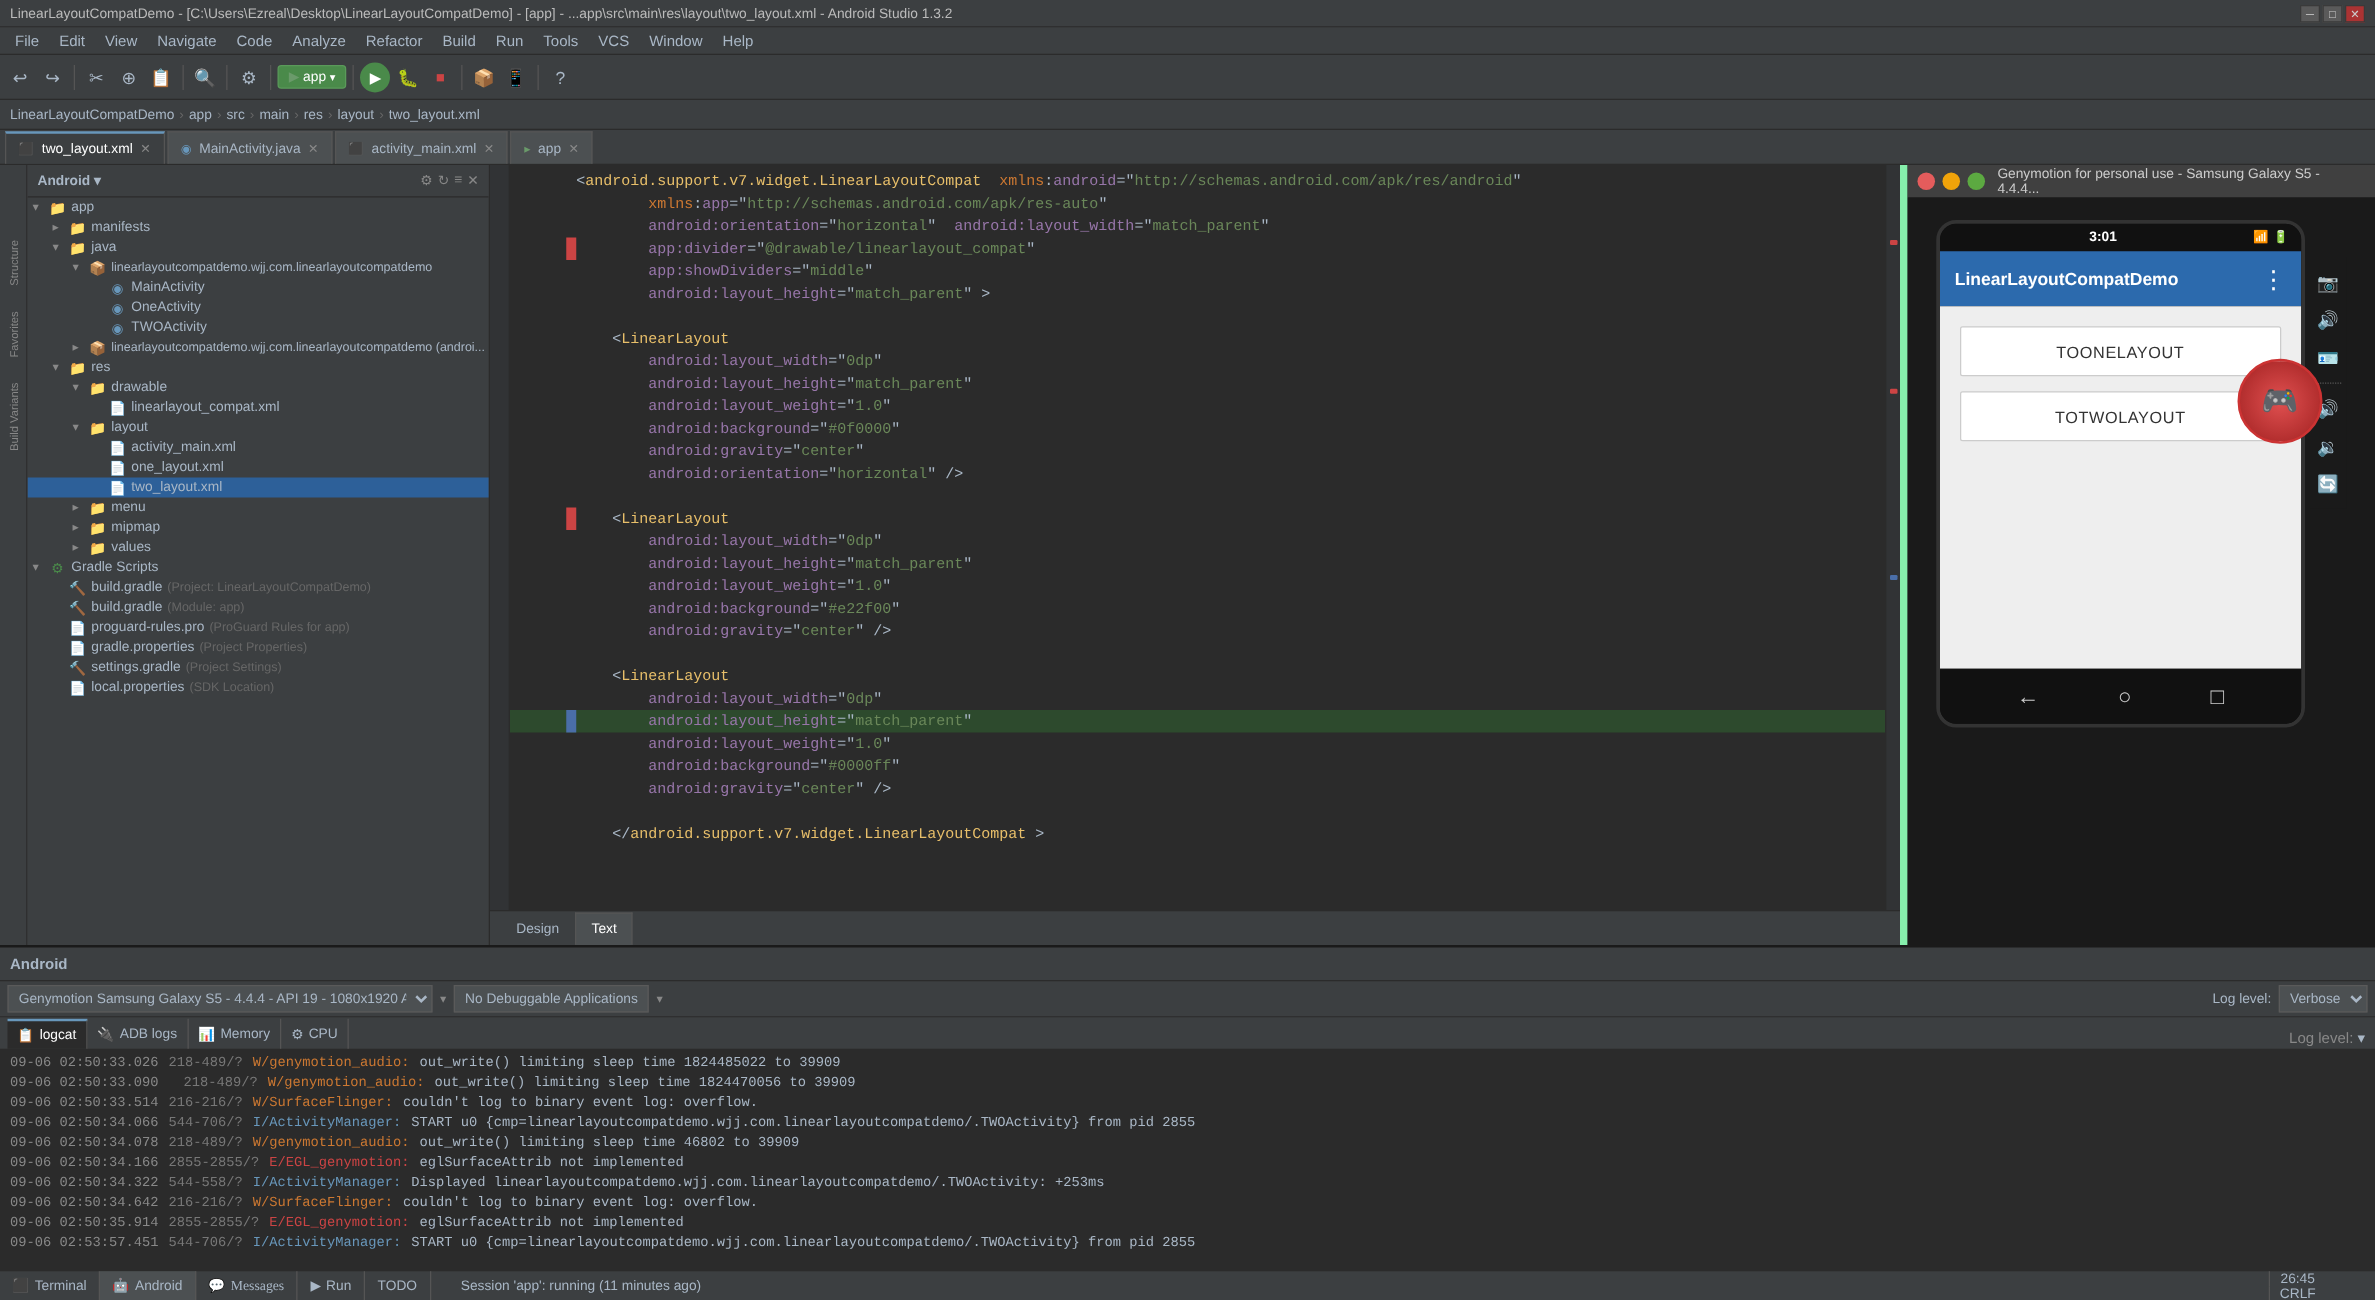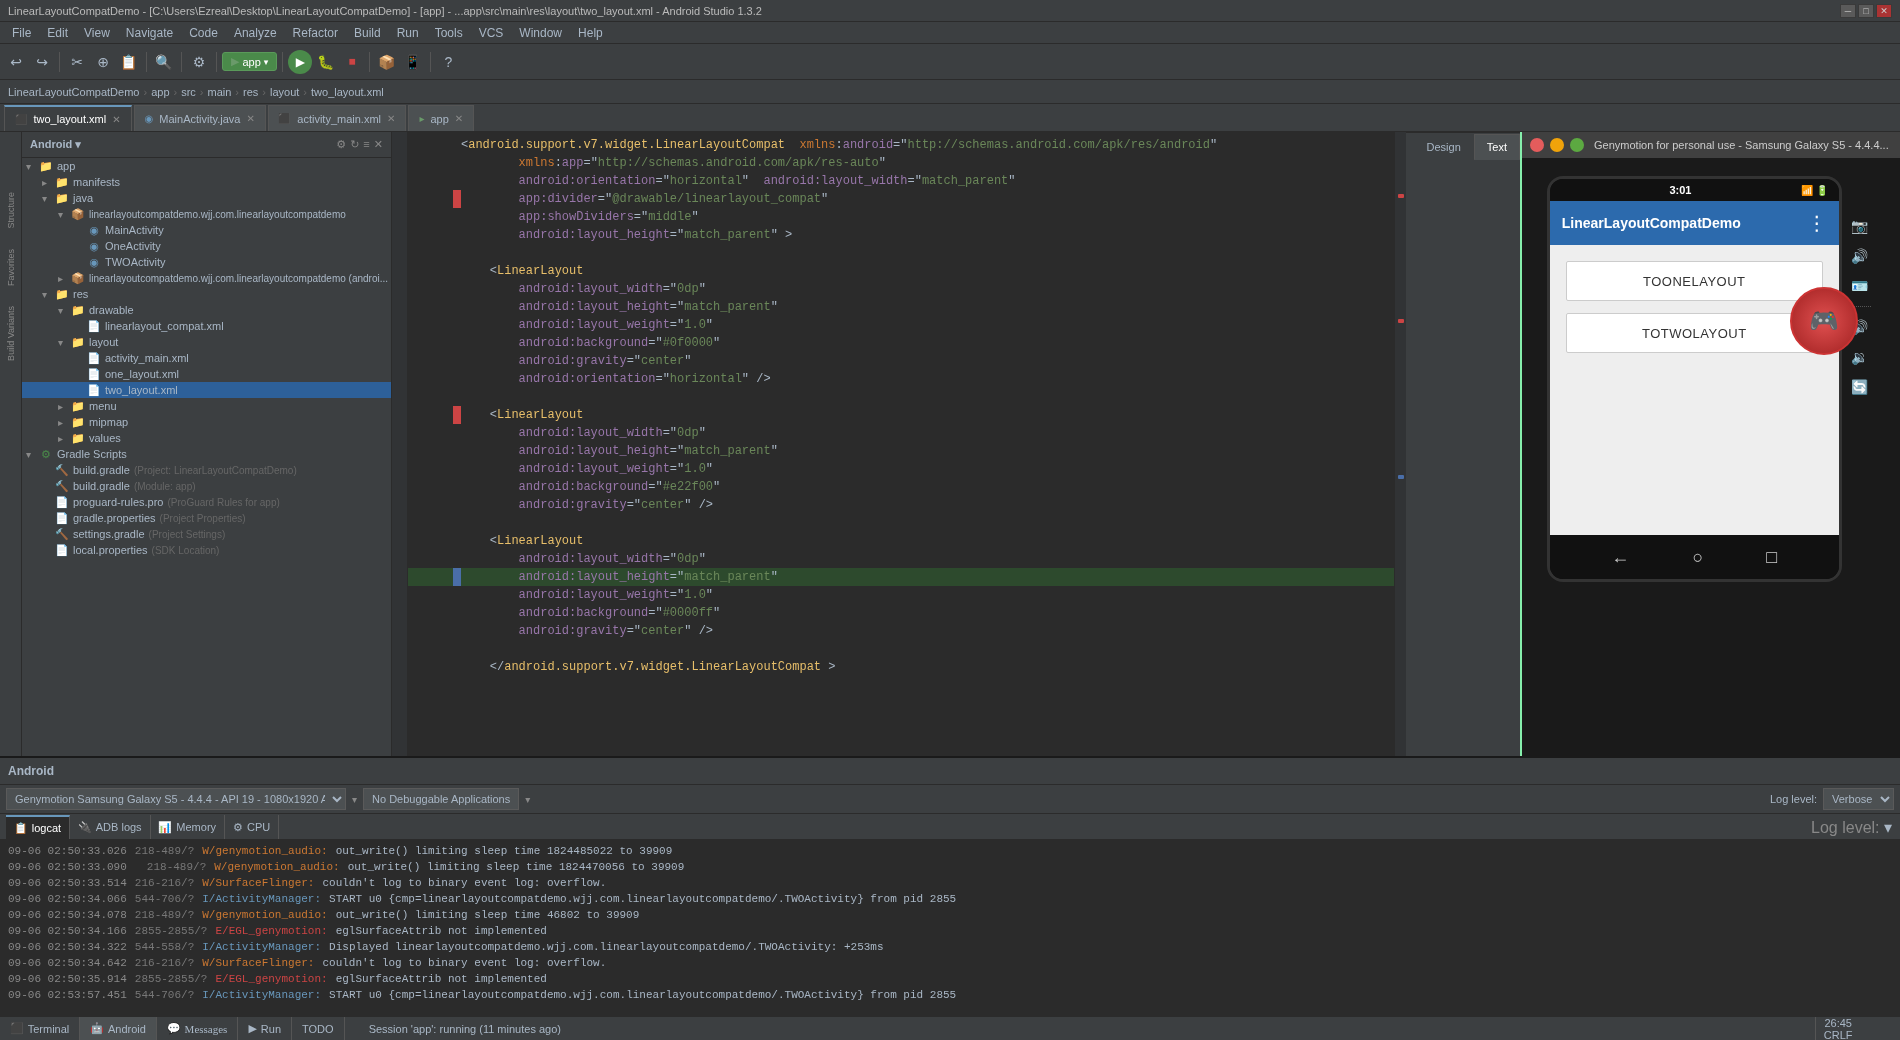--- a/index.html
+++ b/index.html
@@ -68,21 +68,21 @@
     #status-left { display: flex; align-items: center; gap: 12px; color: #a9b7c6; }
     #status-right { display: flex; align-items: center; gap: 12px; color: #a9b7c6; }
 
     
     #device-bar { height: 30px; background: #3c3f41; display: flex; align-items: center; padding: 0 4px; gap: 6px; border-top: 1px solid #2b2b2b; border-bottom: 1px solid #2b2b2b; }
     .device-select { background: #4c5052; border: 1px solid #5a5a5a; color: #a9b7c6; font-size: 11px; padding: 2px 4px; height: 22px; }
     .no-debug { background: #4c5052; border: 1px solid #5a5a5a; color: #a9b7c6; font-size: 11px; padding: 2px 8px; height: 22px; display: flex; align-items: center; }
     .level-select { background: #4c5052; border: 1px solid #5a5a5a; color: #a9b7c6; font-size: 11px; height: 22px; padding: 0 4px; }
 
     
-    #genymotion-panel { width: 380px; min-width: 380px; background: #1a1a1a; border-left: 2px solid #86efac; display: flex; flex-direction: column; overflow: hidden; }
+    #genymotion-panel { width: 380px; min-width: 380px; background: #1a1a1a; border-left: 6px solid #86efac; display: flex; flex-direction: column; overflow: hidden; }
     #gen-title { height: 26px; background: #404040; display: flex; align-items: center; justify-content: space-between; padding: 0 8px; font-size: 11px; color: #ccc; }
     .gen-ctrl { width: 14px; height: 14px; border-radius: 50%; display: flex; align-items: center; justify-content: center; font-size: 9px; cursor: pointer; }
     .gen-ctrl-min { background: #f0a30a; }
     .gen-ctrl-max { background: #5ca941; }
     .gen-ctrl-close { background: #e45c5c; }
     #phone-container { flex: 1; background: #1a1a1a; display: flex; justify-content: center; align-items: flex-start; padding: 8px; overflow: hidden; }
     #phone-frame { width: 330px; background: #222; border-radius: 20px; border: 2px solid #444; overflow: hidden; display: flex; flex-direction: column; }
     #phone-status-bar { height: 28px; background: #1a1a1a; display: flex; align-items: center; justify-content: space-between; padding: 0 10px; }
     #phone-app-bar { height: 44px; background: #3a7bd5; display: flex; align-items: center; justify-content: space-between; padding: 0 12px; }
     #phone-content { flex: 1; background: #f5f5f5; padding: 16px; display: flex; flex-direction: column; gap: 12px; min-height: 300px; }
@@ -391,21 +391,21 @@
         <div class="tree-item" style="padding-left:20px;">
           <span class="tree-arrow">&nbsp;</span>
           <span class="tree-icon" style="color:#888;">📄</span>
           <span class="tree-label">local.properties</span>
           <span class="tree-sub">(SDK Location)</span>
         </div>
 
       </div>
     </div>
 
-    <div id="editor-wrapper" style="display:flex;flex-direction:row;flex:1;overflow:hidden;">
+    <div id="editor-wrapper" style="display:flex;flex-direction:column;flex:1;overflow:hidden;">
 
       <div id="editor-main" style="display:flex;flex:1;overflow:hidden;background:#2b2b2b;">
 
         <div style="width:16px;background:#313335;border-right:1px solid #2b2b2b;display:flex;flex-direction:column;align-items:center;padding-top:4px;">
           
         </div>
 
         <div id="code-area" style="flex:1;overflow:auto;padding:4px 0;font-family:'Courier New',monospace;font-size:12px;line-height:18px;background:#2b2b2b;">
 
           <div class="code-line">
@@ -701,21 +701,21 @@
       </div>
       <div class="bottom-tab">
         <span>📊</span>
         <span>Memory</span>
       </div>
       <div class="bottom-tab">
         <span>⚙</span>
         <span>CPU</span>
       </div>
       <div style="flex:1;"></div>
-      <div style="padding:2px 8px;font-size:16px;color:#888;">Log level: <span style="color:#a9b7c6;">▾</span></div>
+      <div style="padding:2px 8px;font-size:12px;color:#888;">Log level: <span style="color:#a9b7c6;">▾</span></div>
     </div>
 
     <div id="log-area" style="flex:1;overflow-y:auto;padding:4px 8px;font-family:'Courier New',monospace;font-size:11px;background:#2b2b2b;">
 
       <div class="log-line">
         <span style="color:#888;margin-right:8px;">09-06 02:50:33.026</span>
         <span style="color:#777;margin-right:8px;">218-489/?</span>
         <span style="color:#cc7832;margin-right:8px;">W/genymotion_audio:</span>
         <span>out_write() limiting sleep time 1824485022 to 39909</span>
       </div>

